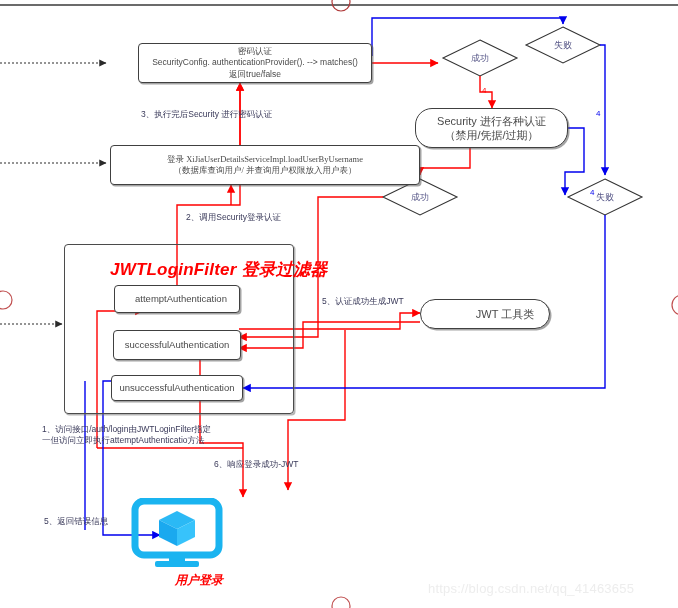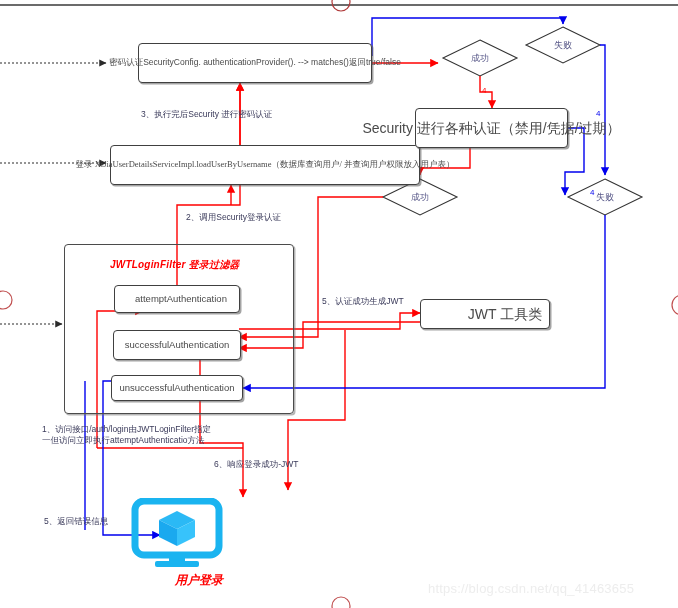--- a/index.html
+++ b/index.html
@@ -16,49 +16,49 @@
   }
   #svg-layer{
     position:absolute;
     left:0;top:0;
     width:678px;height:608px;
   }
   .node{
     position:absolute;
     box-sizing:border-box;
     display:flex;
-    flex-direction:row;
+    flex-direction:column;
     align-items:center;
     justify-content:center;
     text-align:center;
     color:#4a4a4a;
     background:#ffffff;
     border:1px solid #404040;
     border-radius:4px;
     box-shadow:1.5px 1.5px 0 rgba(90,90,90,0.55);
     z-index:4;
   }
   .node .ln{display:block;line-height:1.3;white-space:nowrap;}
   .node.small{font-size:8.5px;}
-  .node.mid{font-size:14px;}
+  .node.mid{font-size:11px;border-radius:17px;}
   .node.meth{font-size:9.5px;}
   .group-box{
     position:absolute;
     box-sizing:border-box;
     border:1px solid #4b4b4b;
     border-radius:4px;
     background:transparent;
     box-shadow:1.5px 1.5px 0 rgba(110,110,110,0.5);
     z-index:2;
   }
   .group-title{
     position:absolute;
     color:#ff0000;
     font-weight:bold;
-    font-size:10px;
+    font-size:17px;
     font-style:italic;
     letter-spacing:0.2px;
     white-space:nowrap;
     z-index:5;
   }
   .diamond-label{
     position:absolute;
     color:#5a5a8a;
     font-size:9px;
     white-space:nowrap;

